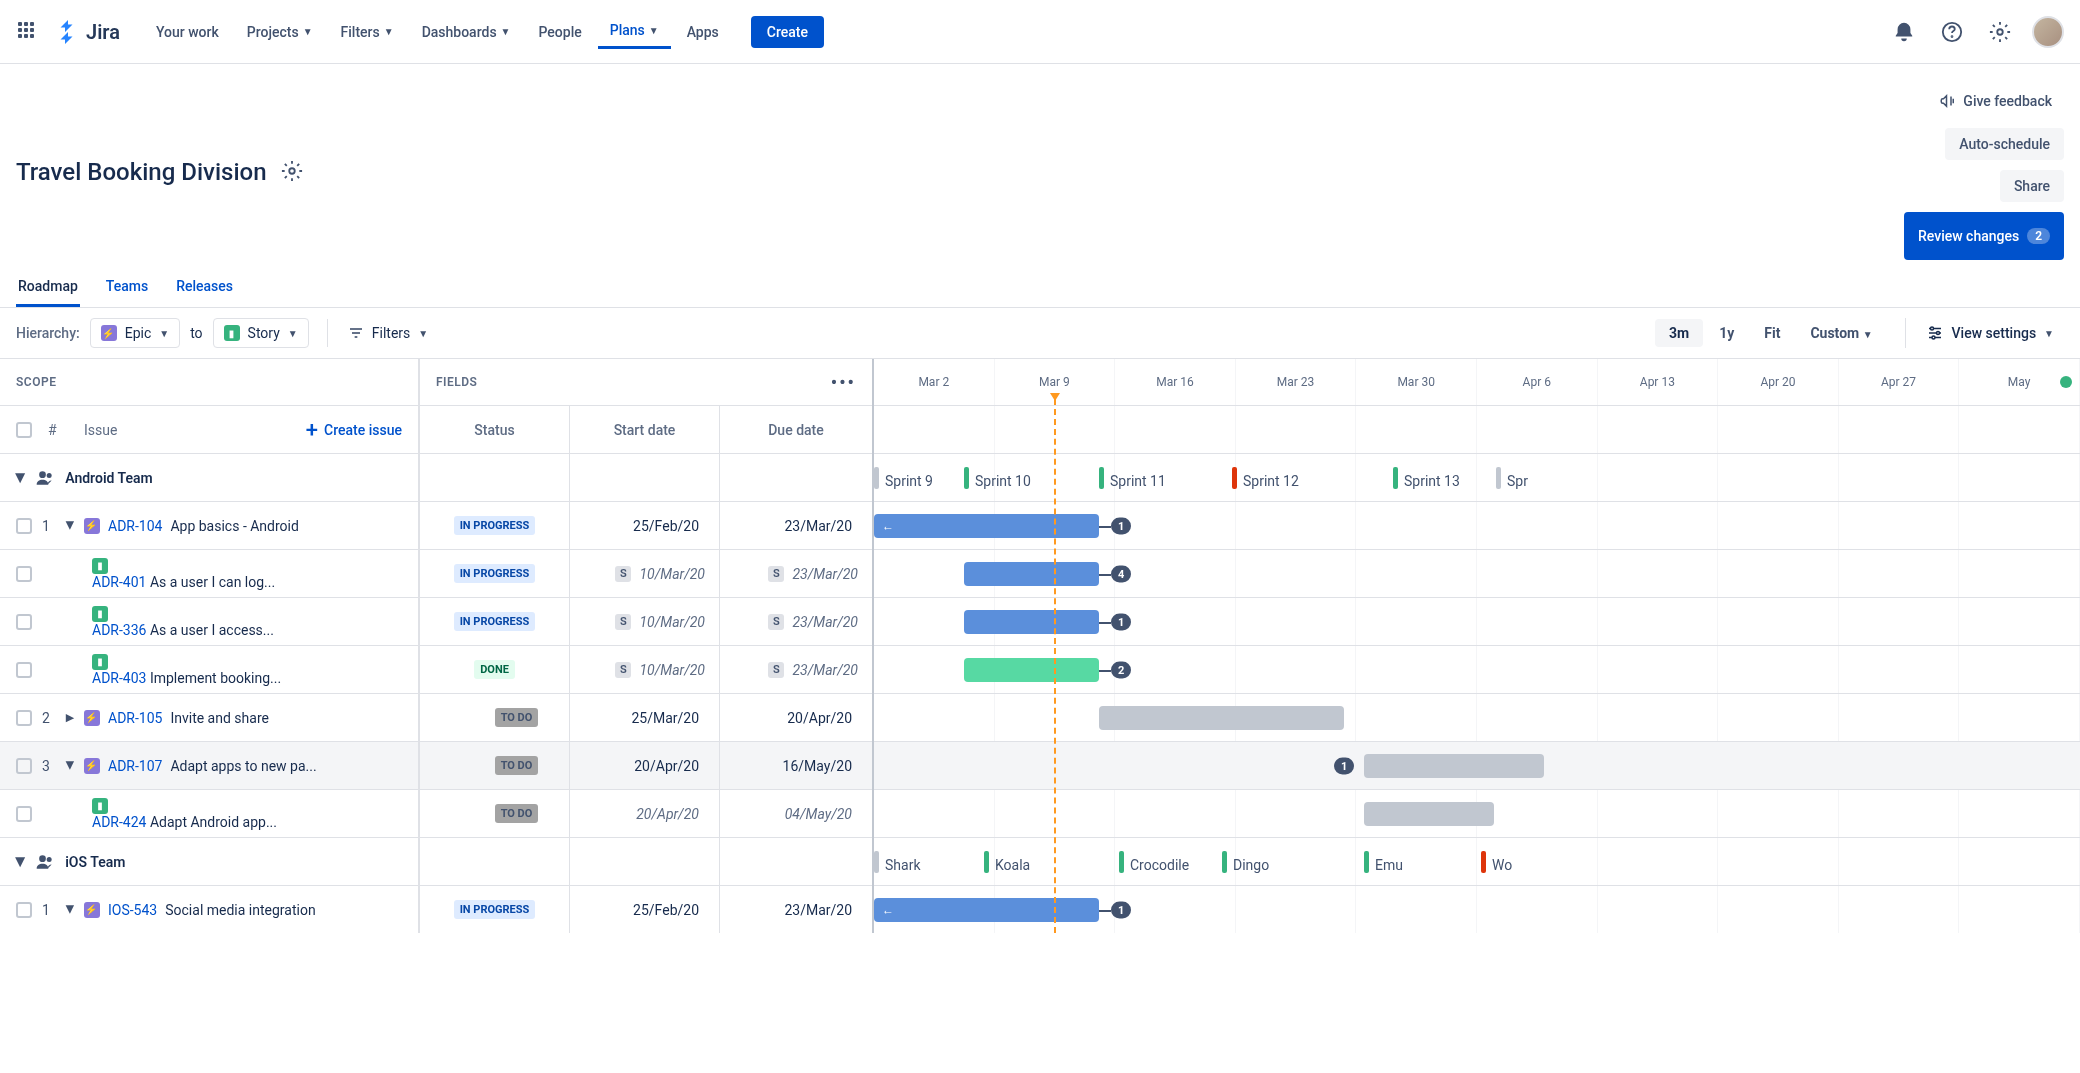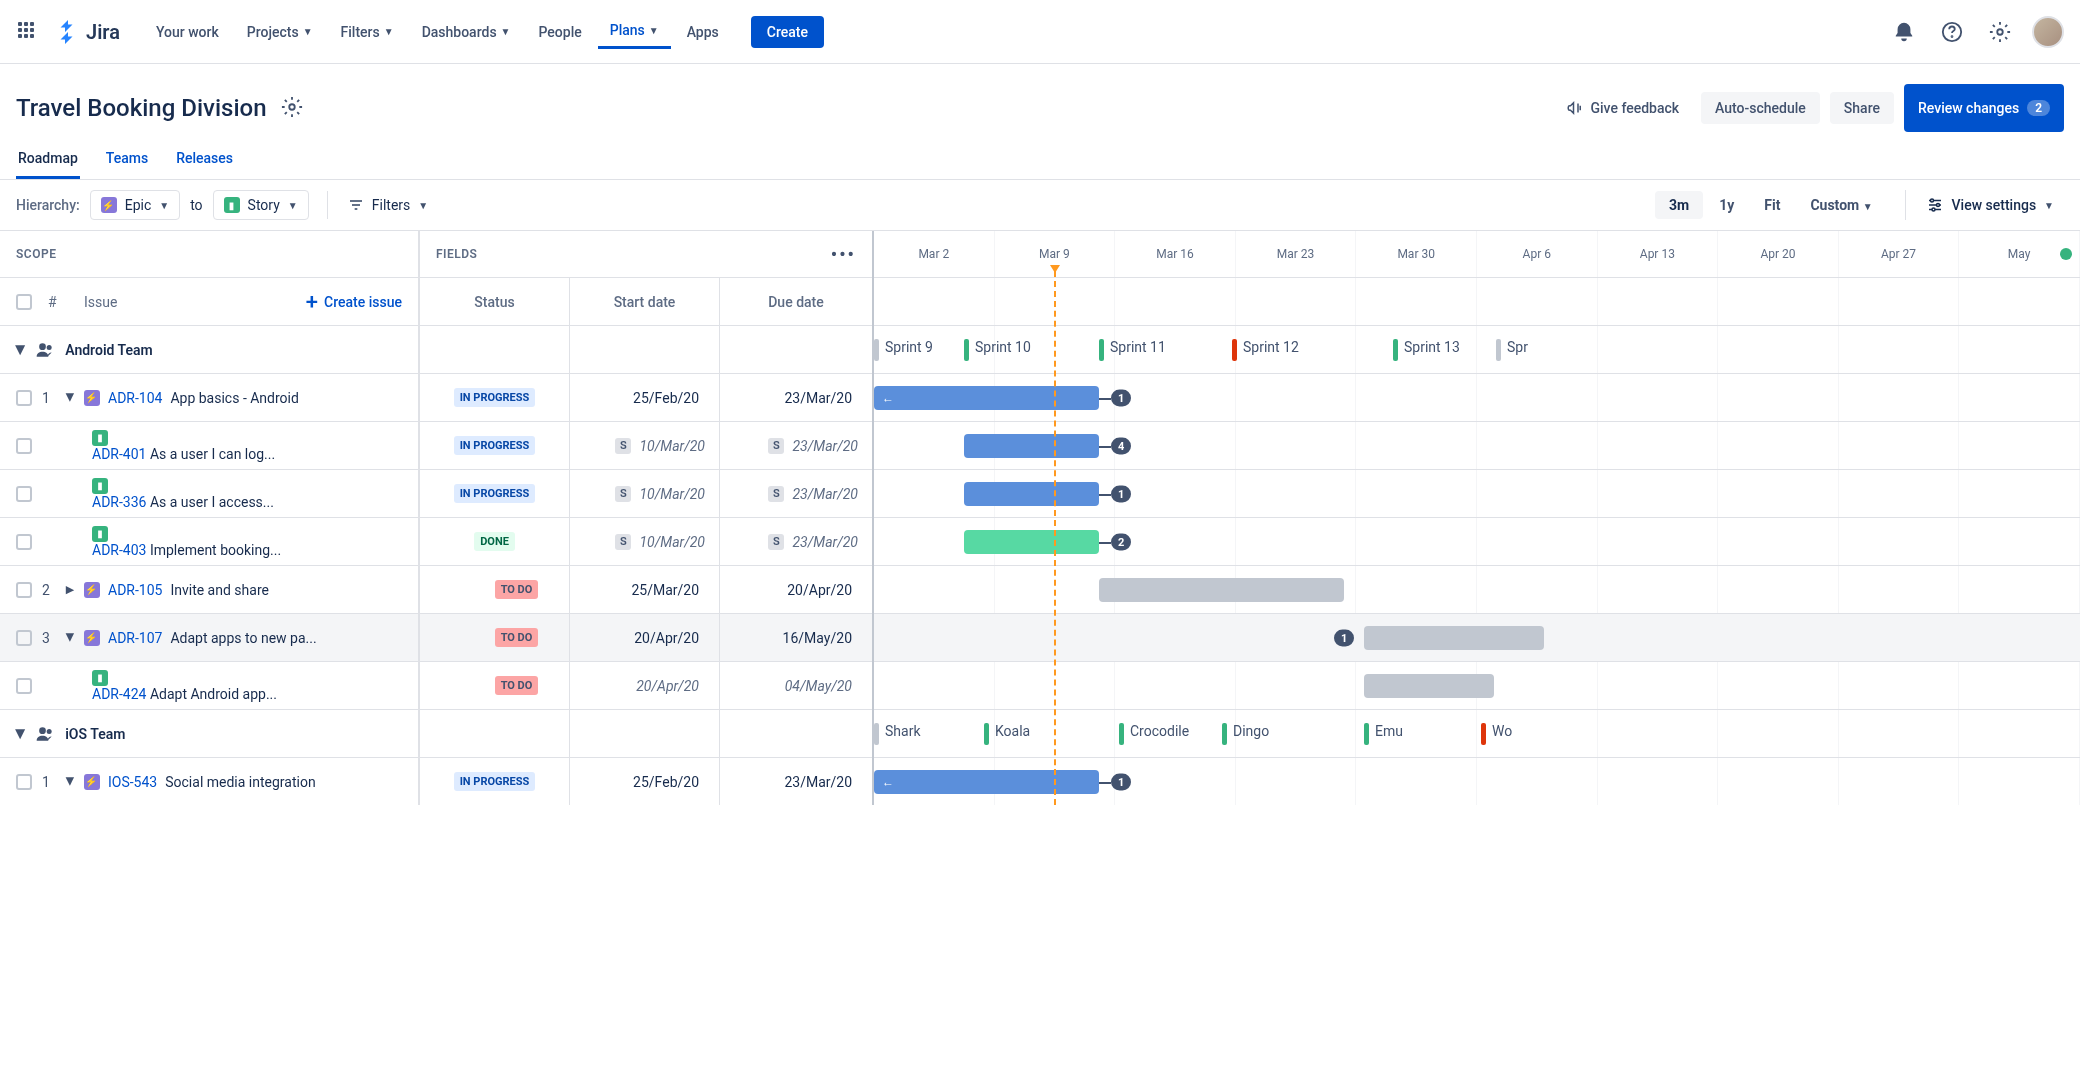--- a/index.html
+++ b/index.html
@@ -22,21 +22,21 @@
 .search-box svg { width: 16px; height: 16px; color: #5E6C84; }
 .search-box input { border: none; outline: none; font-size: 14px; color: #5E6C84; width: 100%; }
 .nav-icons { display: flex; gap: 16px; margin-left: 16px; align-items: center; }
 .nav-icon { width: 32px; height: 32px; display: flex; align-items: center; justify-content: center; cursor: pointer; color: #42526E; border-radius: 50%; }
 .avatar { width: 32px; height: 32px; border-radius: 50%; background: linear-gradient(135deg, #c4b5a0 0%, #a89080 100%); cursor: pointer; border: 2px solid #DFE1E6; }
 
 
 .page-header { display: flex; align-items: center; padding: 20px 16px 8px; gap: 14px; }
 .page-title { font-size: 24px; font-weight: 500; }
 .gear { color: #42526E; cursor: pointer; }
-.header-actions { display: flex; gap: 10px; align-items: center; }
+.header-actions { display: flex; gap: 10px; align-items: flex-end; flex-direction: column; }
 .feedback-btn { display: flex; align-items: center; gap: 6px; padding: 8px 12px; cursor: pointer; font-weight: 500; color: #42526E; }
 .action-btn { padding: 8px 14px; background: #F4F5F7; border-radius: 4px; cursor: pointer; font-weight: 500; color: #42526E; }
 .review-btn { background: #0052CC; color: #fff; padding: 16px 14px; border-radius: 4px; cursor: pointer; font-weight: 500; display: flex; align-items: center; gap: 8px; }
 .badge-count { background: rgba(255,255,255,0.3); color: #fff; border-radius: 10px; padding: 1px 8px; font-size: 12px; font-weight: 600; }
 
 
 .tabs { display: flex; gap: 24px; padding: 0 16px; border-bottom: 1px solid #DFE1E6; }
 .tab { padding: 10px 2px; cursor: pointer; font-weight: 500; color: #0052CC; }
 .tab.active { color: #172B4D; border-bottom: 3px solid #0052CC; }
 
@@ -91,39 +91,39 @@
 
 .frow { height: 48px; display: flex; align-items: center; border-top: 1px solid #DFE1E6; }
 .frow.alt { background: #F4F5F7; }
 .fcell { height: 100%; display: flex; align-items: center; justify-content: center; border-right: 1px solid #DFE1E6; }
 .fcell.right { justify-content: flex-end; padding-right: 20px; }
 .fcell-status { width: 150px; }
 .fcell-start { width: 150px; }
 .fcell-due { width: 152px; border-right: none; }
 .status-lozenge { font-size: 11px; font-weight: 700; padding: 3px 6px; border-radius: 3px; }
 .status-inprogress { background: #DEEBFF; color: #0747A6; }
-.status-todo { background: #fca5a5; color: #42526E; margin-left: 44px; }
+.status-todo { background: #a3a3a3; color: #42526E; margin-left: 44px; }
 .status-done { background: #E3FCEF; color: #006644; }
 .date-val { color: #172B4D; }
 .date-val.italic { font-style: italic; color: #5E6C84; }
 .s-badge { background: #DFE1E6; color: #42526E; font-size: 11px; border-radius: 3px; width: 16px; height: 16px; display: inline-flex; align-items: center; justify-content: center; margin-right: 8px; font-weight: 600; }
 .fcell-start.with-s, .fcell-due.with-s { justify-content: flex-end; padding-right: 14px; }
 
 
 .gantt-dates { height: 46px; display: flex; position: relative; }
 .gantt-date { flex: 1; display: flex; align-items: center; justify-content: center; font-size: 12px; color: #5E6C84; border-right: 1px solid #F4F5F7; }
 .gantt-dot { position: absolute; right: 8px; top: 50%; transform: translateY(-50%); width: 12px; height: 12px; background: #36B37E; border-radius: 50%; }
 .today-marker { position: absolute; top: 0; bottom: 0; border-left: 2px dashed #FF991F; z-index: 5; }
 .today-marker::before { content: ''; position: absolute; top: -6px; left: -6px; width: 0; height: 0; border-left: 5px solid transparent; border-right: 5px solid transparent; border-top: 8px solid #FF991F; }
 .gantt-body { position: relative; }
 .gantt-cols { position: absolute; inset: 0; display: flex; pointer-events: none; }
 .gantt-col { flex: 1; border-right: 1px solid #F4F5F7; }
 .grow { height: 48px; border-top: 1px solid #DFE1E6; position: relative; }
 .grow.alt { background: #F4F5F7; }
-.sprint-label { position: absolute; top: 50%; transform: translateY(-50%); display: flex; align-items: flex-start; gap: 6px; font-size: 14px; color: #42526E; }
+.sprint-label { position: absolute; top: 50%; transform: translateY(-50%); display: flex; align-items: flex-end; gap: 6px; font-size: 14px; color: #42526E; }
 .sprint-tick { width: 5px; height: 22px; border-radius: 2px; }
 .tick-gray { background: #C1C7D0; }
 .tick-green { background: #36B37E; }
 .tick-red { background: #DE350B; }
 .gbar { position: absolute; top: 50%; transform: translateY(-50%); height: 24px; border-radius: 4px; }
 .gbar-blue { background: #5B8FDB; }
 .gbar-green { background: #57D9A3; }
 .gbar-gray { background: #C1C7D0; }
 .gbar-arrow { position: absolute; left: 8px; top: 50%; transform: translateY(-50%); color: #fff; font-size: 12px; }
 .gbar-line { position: absolute; top: 50%; height: 2px; background: #42526E; }

